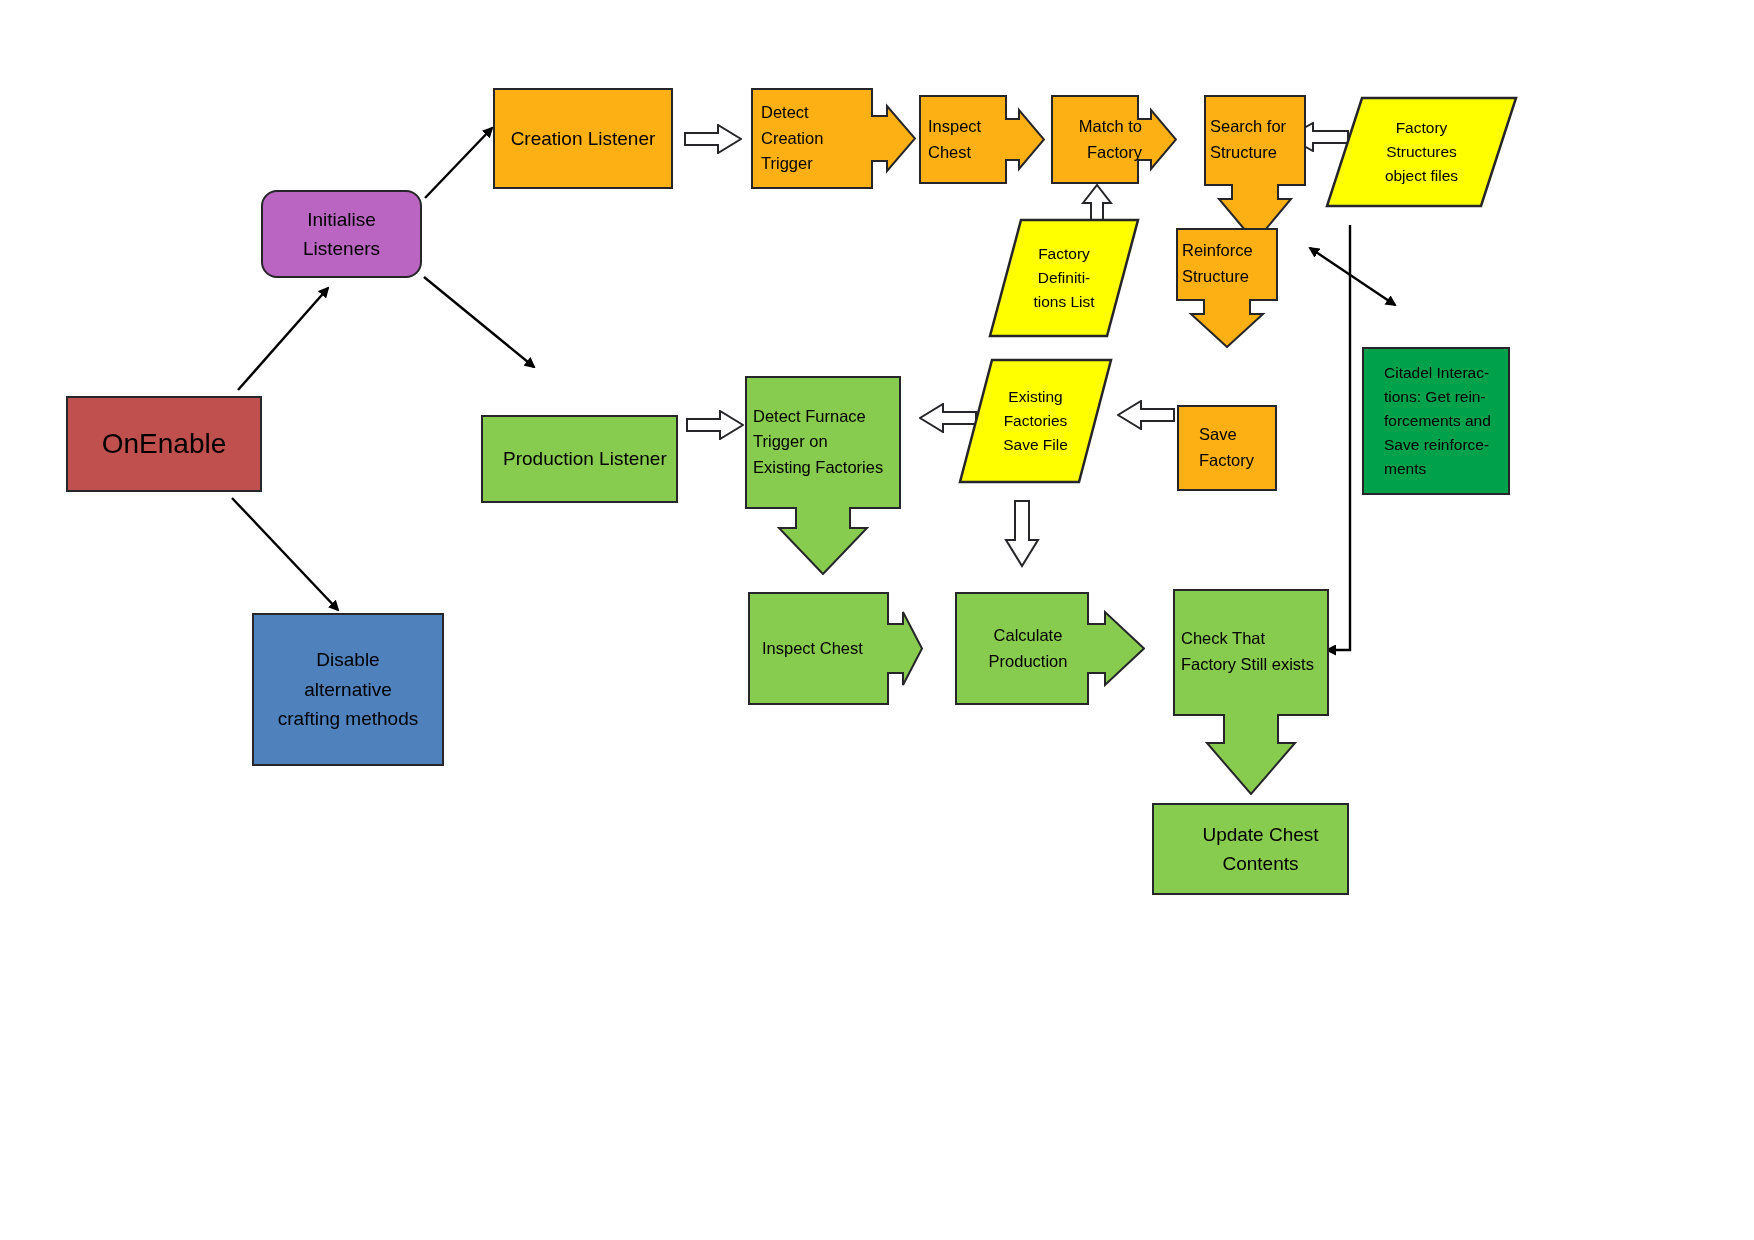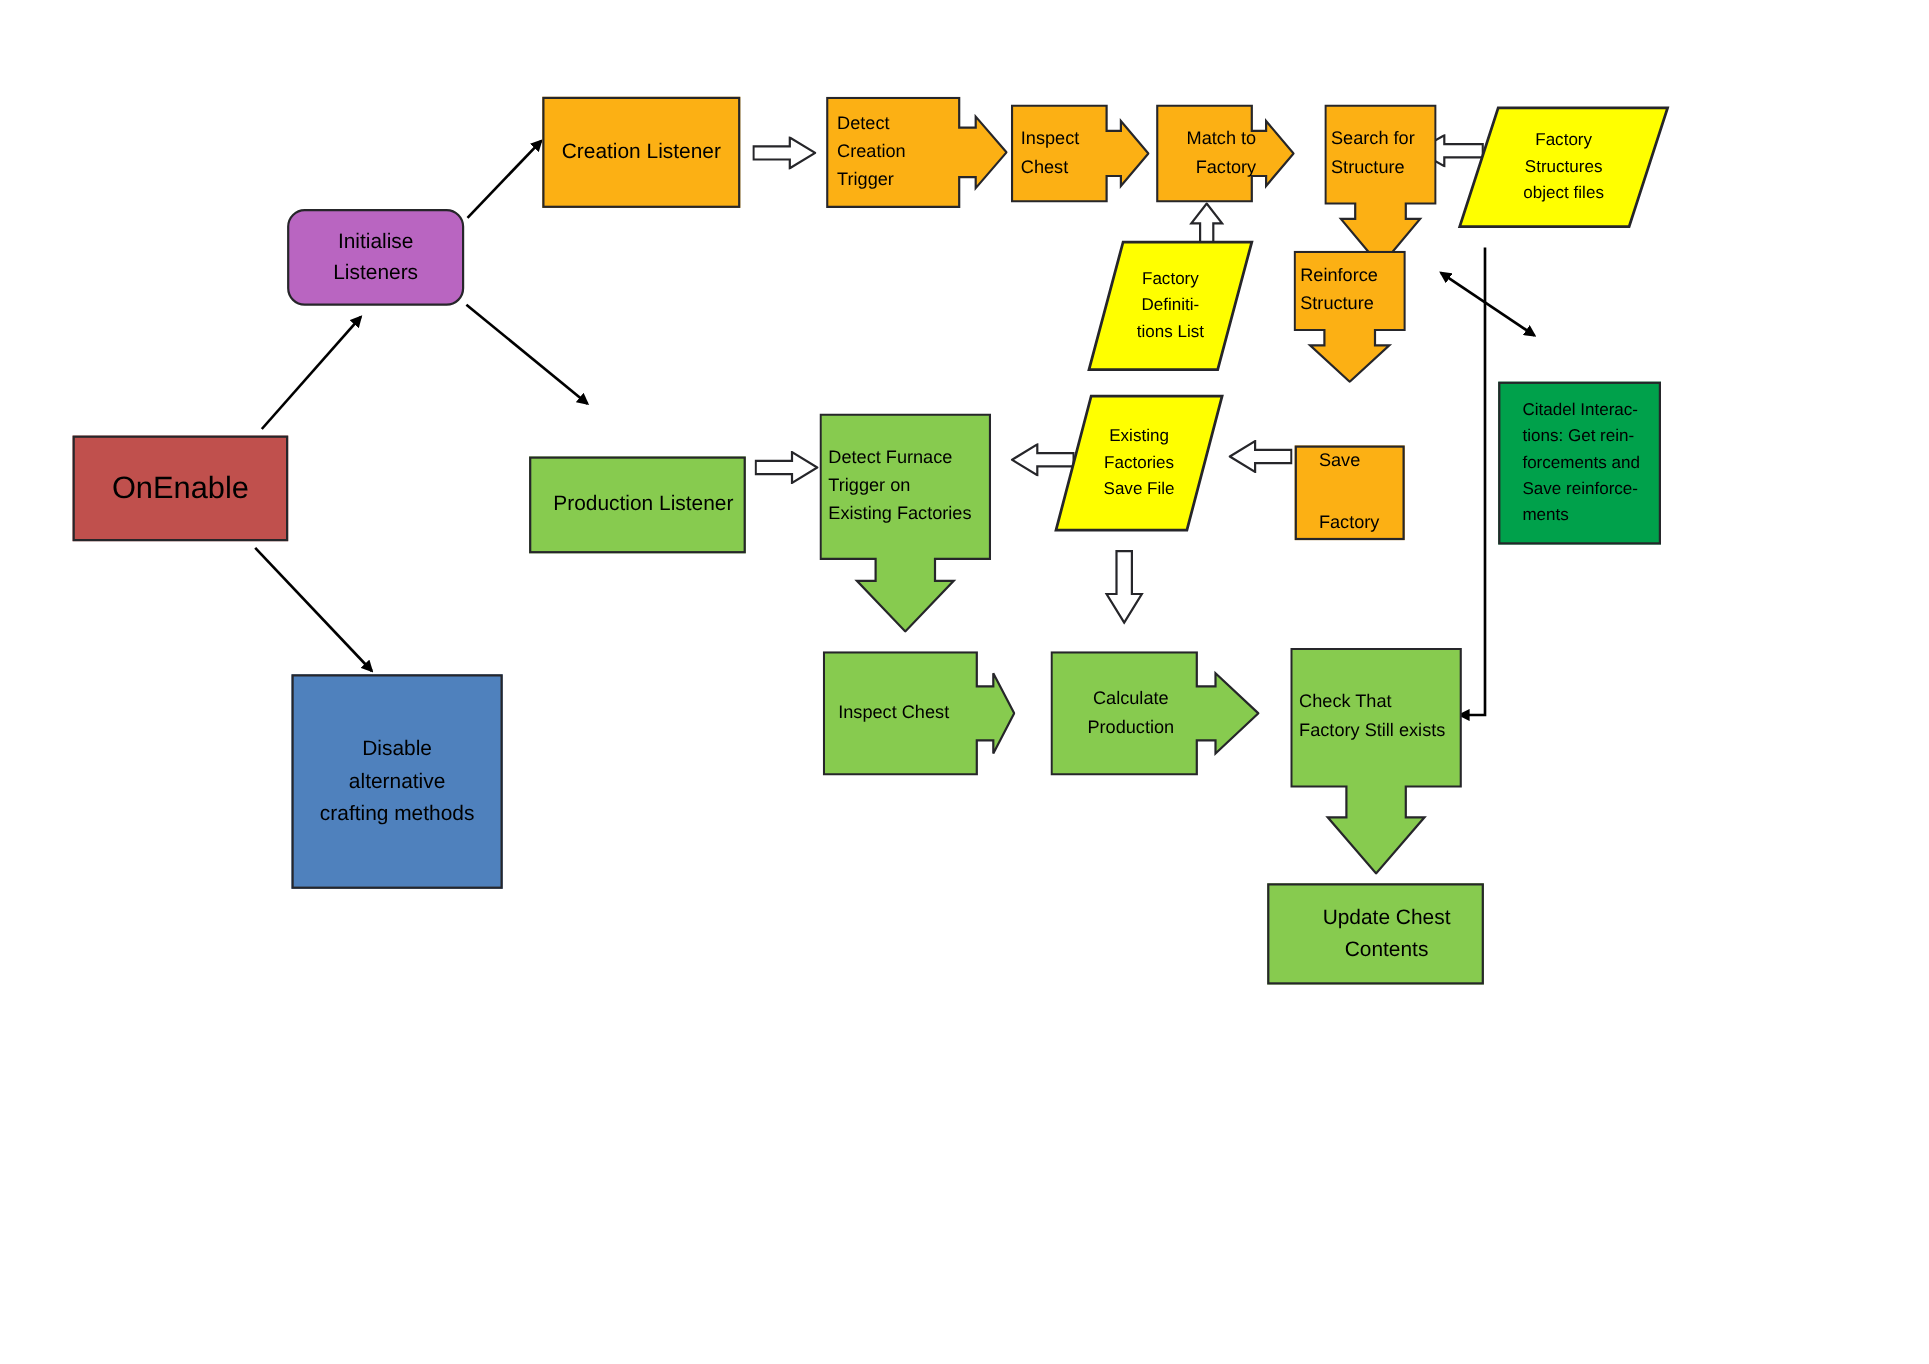--- a/index.html
+++ b/index.html
@@ -90,21 +90,21 @@
   #lines {
     position: absolute;
     left: 0; top: 0;
     width: 1754px;
     height: 1240px;
     z-index: 1;
     pointer-events: none;
   }
 
   .fs15 { font-size: 15.5px; }
-  .fs16 { font-size: 16.5px; justify-content: space-between; }
+  .fs16 { font-size: 16.5px; }
   .fs17 { font-size: 19px; }
   .fs19 { font-size: 19px; }
   .fs27 { font-size: 28px; }
 </style>
 </head>
 <body>
 
 <div id="canvas">
 
   <svg id="lines" viewBox="0 0 1754 1240" xmlns="http://www.w3.org/2000/svg">
@@ -132,21 +132,21 @@
 
   <div class="node rect center fill-red fs27" style="left:66px; top:396px; width:196px; height:96px;">
     <span class="txt">OnEnable</span>
   </div>
 
   <div class="node rect center rounded fill-purple fs17" style="left:261px; top:190px; width:161px; height:88px;">
     <span class="txt">Initialise</span>
     <span class="txt">Listeners</span>
   </div>
 
-  <div class="node rect center fill-blue fs19" style="left:265px; top:613px; width:192px; height:195px;align-items:center;">
+  <div class="node rect center fill-blue fs19" style="left:252px; top:613px; width:192px; height:153px;align-items:center;">
     <span class="txt">Disable</span>
     <span class="txt">alternative</span>
     <span class="txt">crafting methods</span>
   </div>
 
   <div class="node rect center fill-orange fs17" style="left:493px; top:88px; width:180px; height:101px;">
     <span class="txt">Creation Listener</span>
   </div>
 
   <div class="shapearrow" style="left:684px; top:124px;">

